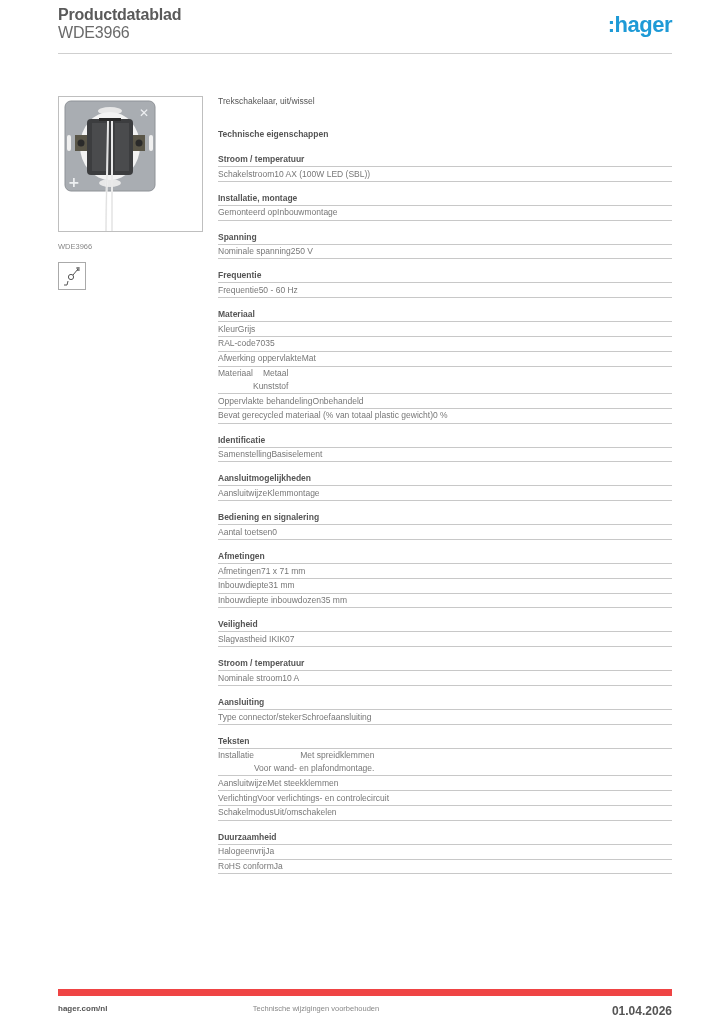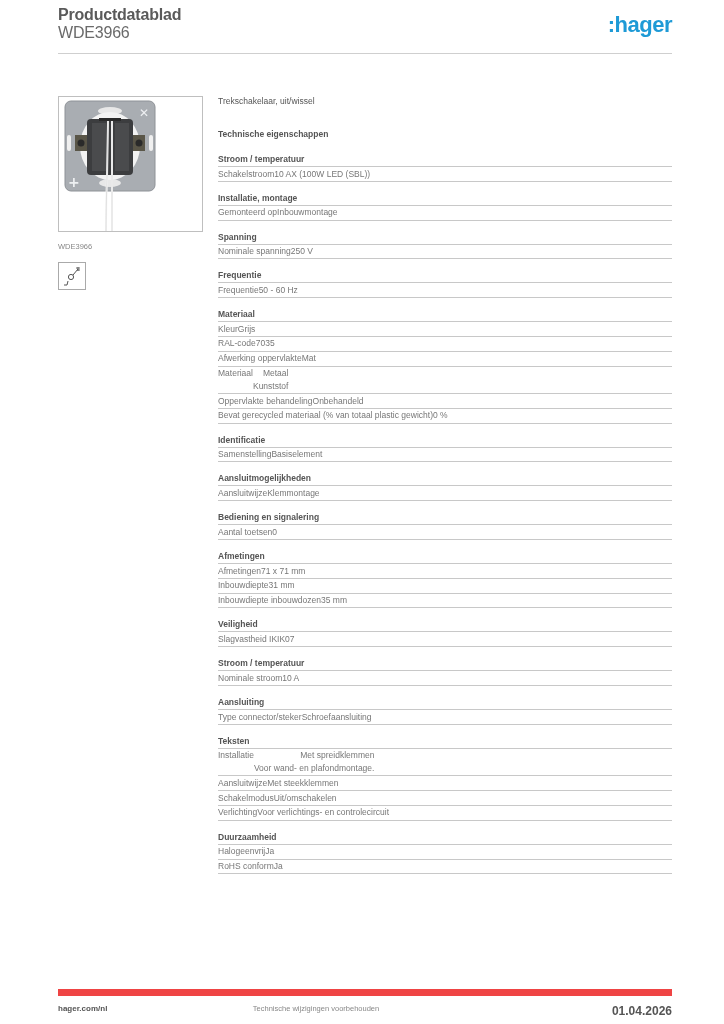--- a/index.html
+++ b/index.html
@@ -207,26 +207,26 @@
         <div class="row">
           <span class="lbl">Installatie</span>
           <span class="val">Met spreidklemmen
 Voor wand- en plafondmontage.</span>
         </div>
         <div class="row">
           <span class="lbl">Aansluitwijze</span>
           <span class="val">Met steekklemmen</span>
         </div>
         <div class="row">
+          <span class="lbl">Verlichting</span>
+          <span class="val">Voor verlichtings- en controlecircuit</span>
+        </div>
+        <div class="row">
           <span class="lbl">Schakelmodus</span>
           <span class="val">Uit/omschakelen</span>
-        </div>
-        <div class="row">
-          <span class="lbl">Verlichting</span>
-          <span class="val">Voor verlichtings- en controlecircuit</span>
         </div>
       </div>
       <div class="section">
         <div class="section-title">Duurzaamheid</div>
         <div class="row">
           <span class="lbl">Halogeenvrij</span>
           <span class="val">Ja</span>
         </div>
         <div class="row">
           <span class="lbl">RoHS conform</span>

